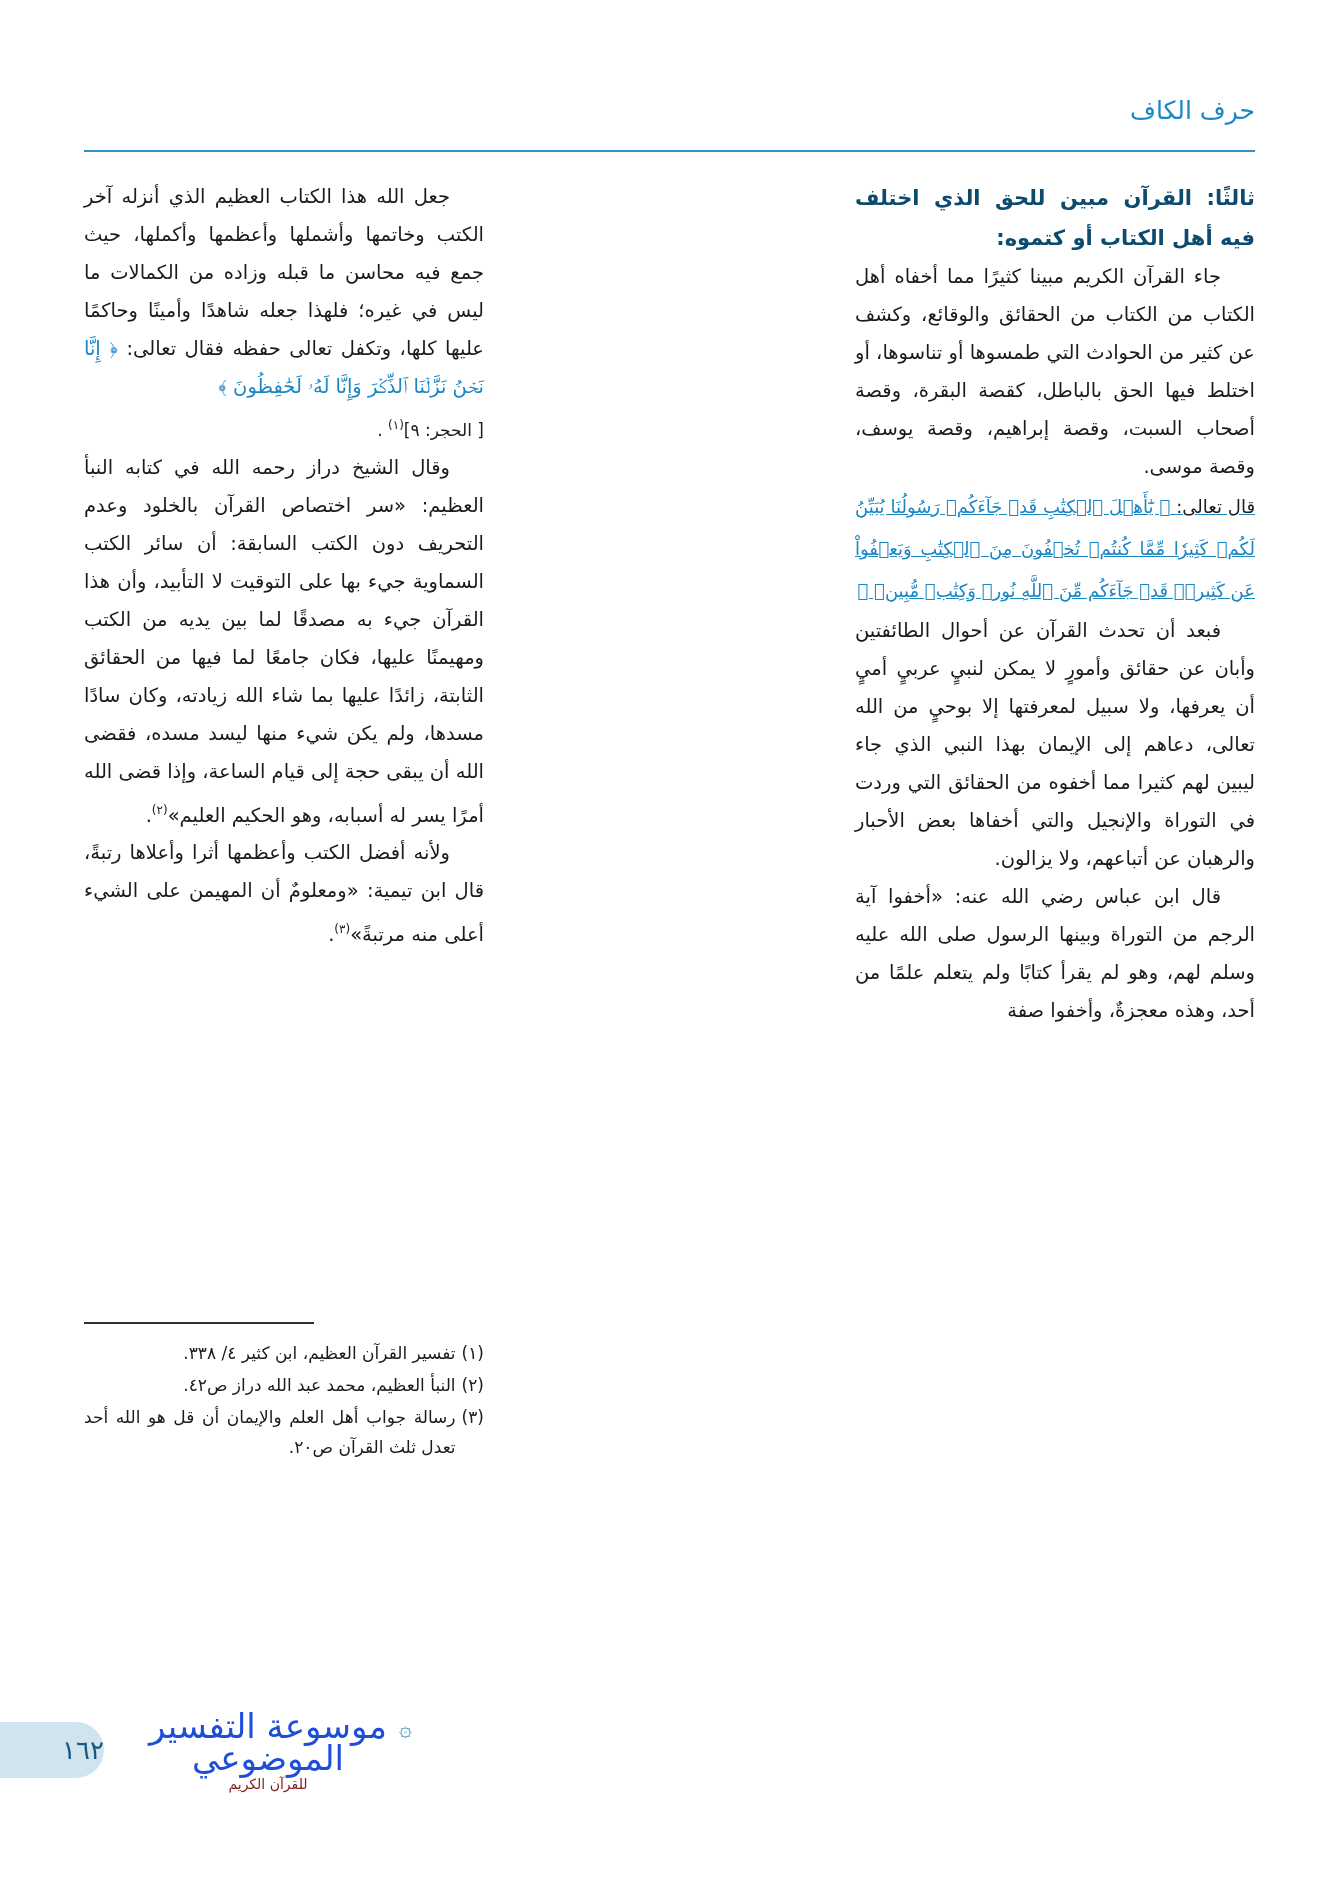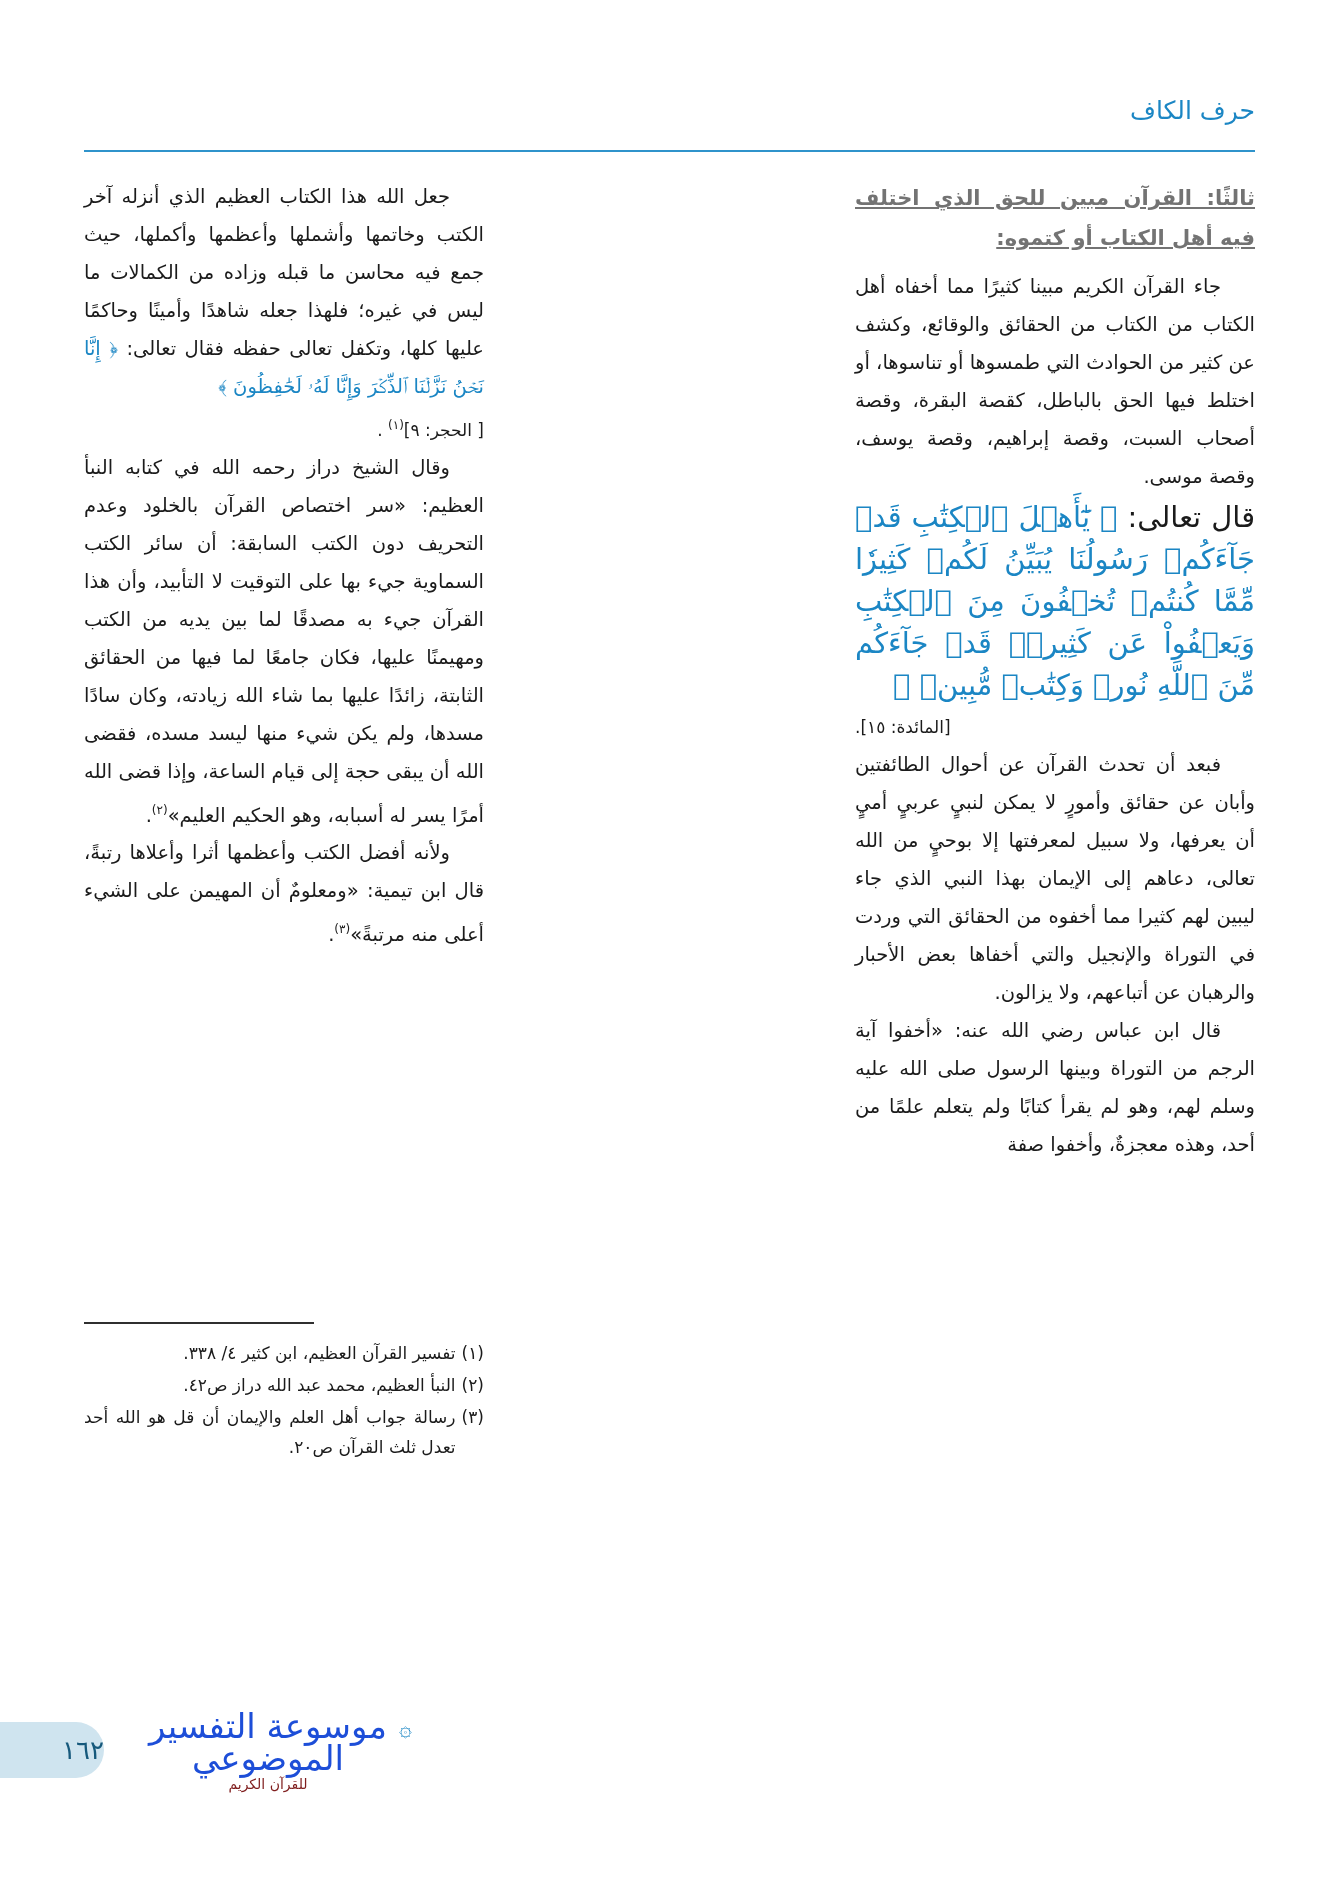--- a/index.html
+++ b/index.html
@@ -67,36 +67,36 @@
   }
   .col-right { right: 84px; }
   .col-left  { left: 84px; }
 
   p {
     margin: 0 0 0 0;
     text-indent: 34px;
   }
 
   .heading {
-    color: #737373;
+    color: #0c4a6e;
     font-size: 21px;
     line-height: 40px;
     font-weight: bold;
     text-indent: 0;
     text-align: justify;
-    margin-bottom: 10px;
+    margin-bottom: 0;
+  }
+
+  .quran {
+    color: #1b86c4;
+    font-size: 18px;
+    line-height: 42px;
+    text-align: justify;
+    text-indent: 0;
     text-decoration: underline;
-  }
-
-  .quran {
-    color: #1b86c4;
-    font-size: 29px;
-    line-height: 42px;
-    text-align: justify;
-    text-indent: 0;
   }
   .quran-inline {
     color: #1b86c4;
   }
   .ref-left {
     text-align: left;
     font-size: 17px;
     text-indent: 0;
     margin-top: 2px;
   }
@@ -198,21 +198,20 @@
 
   <div class="col col-right">
     <p class="heading">ثالثًا: القرآن مبين للحق الذي اختلف فيه أهل الكتاب أو كتموه:</p>
 
     <p>جاء القرآن الكريم مبينا كثيرًا مما أخفاه أهل الكتاب من الكتاب من الحقائق والوقائع، وكشف عن كثير من الحوادث التي طمسوها أو تناسوها، أو اختلط فيها الحق بالباطل، كقصة البقرة، وقصة أصحاب السبت، وقصة إبراهيم، وقصة يوسف، وقصة موسى.</p>
 
     <p class="quran">
       <span style="color:#1b1b1b;">قال تعالى:</span>
       <span>﴿ يَٰٓأَهۡلَ ٱلۡكِتَٰبِ قَدۡ جَآءَكُمۡ رَسُولُنَا يُبَيِّنُ لَكُمۡ كَثِيرٗا مِّمَّا كُنتُمۡ تُخۡفُونَ مِنَ ٱلۡكِتَٰبِ وَيَعۡفُواْ عَن كَثِيرٖۚ قَدۡ جَآءَكُم مِّنَ ٱللَّهِ نُورٞ وَكِتَٰبٞ مُّبِينٞ ﴾</span>
     </p>
-    <p class="ref-left">[المائدة: ١٥].</p>
 
     <p>فبعد أن تحدث القرآن عن أحوال الطائفتين وأبان عن حقائق وأمورٍ لا يمكن لنبيٍ عربيٍ أميٍ أن يعرفها، ولا سبيل لمعرفتها إلا بوحيٍ من الله تعالى، دعاهم إلى الإيمان بهذا النبي الذي جاء ليبين لهم كثيرا مما أخفوه من الحقائق التي وردت في التوراة والإنجيل والتي أخفاها بعض الأحبار والرهبان عن أتباعهم، ولا يزالون.</p>
 
     <p>قال ابن عباس رضي الله عنه: «أخفوا آية الرجم من التوراة وبينها الرسول صلى الله عليه وسلم لهم، وهو لم يقرأ كتابًا ولم يتعلم علمًا من أحد، وهذه معجزةٌ، وأخفوا صفة</p>
   </div>
 
   <div class="col col-left">
     <p>
       <span>جعل الله هذا الكتاب العظيم الذي أنزله آخر الكتب وخاتمها وأشملها وأعظمها وأكملها، حيث جمع فيه محاسن ما قبله وزاده من الكمالات ما ليس في غيره؛ فلهذا جعله شاهدًا وأمينًا وحاكمًا عليها كلها، وتكفل تعالى حفظه فقال تعالى:</span>
       <span class="quran-inline">﴿ إِنَّا نَحۡنُ نَزَّلۡنَا ٱلذِّكۡرَ وَإِنَّا لَهُۥ لَحَٰفِظُونَ ﴾</span>

